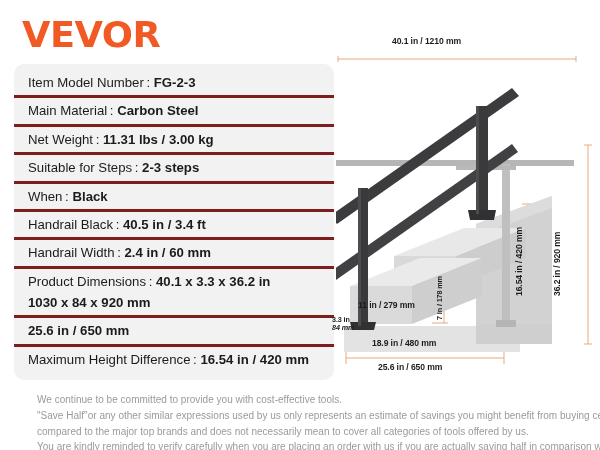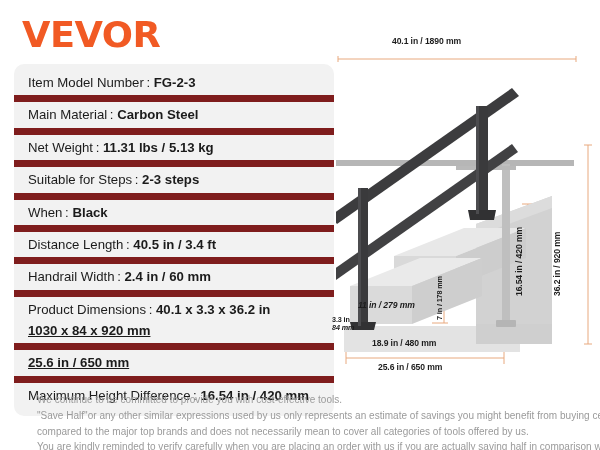--- a/index.html
+++ b/index.html
@@ -30,29 +30,29 @@
   .spec-panel{
     position:absolute;left:14px;top:64px;width:320px;
     background:#f2f2f2;
     border-radius:10px;
     padding:6px 0 8px 0;
     box-sizing:border-box;
   }
   .spec-row{
     position:relative;
     padding:2px 12px 2px 14px;
-    border-bottom:7px solid #7f1d1d;
+    border-bottom:3px solid #7f1d1d;
     font-size:13.2px;
     color:#1b1b1b;
     line-height:1.62;
   }
   .spec-row:last-child{border-bottom:none;}
   .spec-label{font-weight:normal;}
   .spec-value{font-weight:bold;}
-  .spec-cont{font-weight:bold;display:block;text-decoration:underline;}
+  .spec-cont{font-weight:bold;display:block;}
 
   
   .drawing{
     position:absolute;left:336px;top:28px;width:264px;height:356px;
   }
   .dwg-svg{position:absolute;left:0;top:0;}
 
   .dim-label{
     position:absolute;
     font-size:8.6px;
@@ -92,35 +92,35 @@
       <span class="spec-value">FG-2-3</span>
     </div>
 
     <div class="spec-row">
       <span class="spec-label">Main Material :</span>
       <span class="spec-value">Carbon Steel</span>
     </div>
 
     <div class="spec-row">
       <span class="spec-label">Net Weight :</span>
-      <span class="spec-value">11.31 lbs / 5.13 kg</span>
+      <span class="spec-value">11.31 lbs / 3.00 kg</span>
     </div>
 
     <div class="spec-row">
       <span class="spec-label">Suitable for Steps :</span>
       <span class="spec-value">2-3 steps</span>
     </div>
 
     <div class="spec-row">
       <span class="spec-label">When :</span>
       <span class="spec-value">Black</span>
     </div>
 
     <div class="spec-row">
-      <span class="spec-label">Distance Length :</span>
+      <span class="spec-label">Handrail Black :</span>
       <span class="spec-value">40.5 in / 3.4 ft</span>
     </div>
 
 
     <div class="spec-row">
       <span class="spec-label">Handrail Width :</span>
       <span class="spec-value">2.4 in / 60 mm</span>
     </div>
 
     <div class="spec-row">
@@ -209,29 +209,29 @@
         <rect x="140" y="78" width="12" height="108" fill="#3a3a3c"></rect>
 
         <path d="M132,182 L160,182 L158,192 L134,192 Z" fill="#313133"></path>
 
         <rect x="22" y="160" width="3" height="138" fill="#4c4c4f"></rect>
         <rect x="140" y="78" width="3" height="108" fill="#4c4c4f"></rect>
       </g>
 
     </svg>
 
-    <div class="dim-label" style="left:56px;top:8px;">40.1 in / 1890 mm</div>
+    <div class="dim-label" style="left:56px;top:8px;">40.1 in / 1210 mm</div>
 
     <div class="dim-label vert" style="left:216px;top:268px;">36.2 in / 920 mm</div>
 
     <div class="dim-label vert" style="left:178px;top:268px;">16.54 in / 420 mm</div>
 
     <div class="dim-label vert small" style="left:100px;top:292px;">7 in / 178 mm</div>
 
-    <div class="dim-label" style="left:22px;top:272px;font-style:italic;">11 in / 279 mm</div>
+    <div class="dim-label" style="left:22px;top:272px;">11 in / 279 mm</div>
 
     <div class="dim-label small" style="left:-4px;top:288px;">3.3 in</div>
     <div class="dim-label small" style="left:-4px;top:296px;font-style:italic;">84 mm</div>
 
     <div class="dim-label" style="left:36px;top:310px;">18.9 in / 480 mm</div>
 
     <div class="dim-label" style="left:42px;top:334px;">25.6 in / 650 mm</div>
 
   </div>
 

